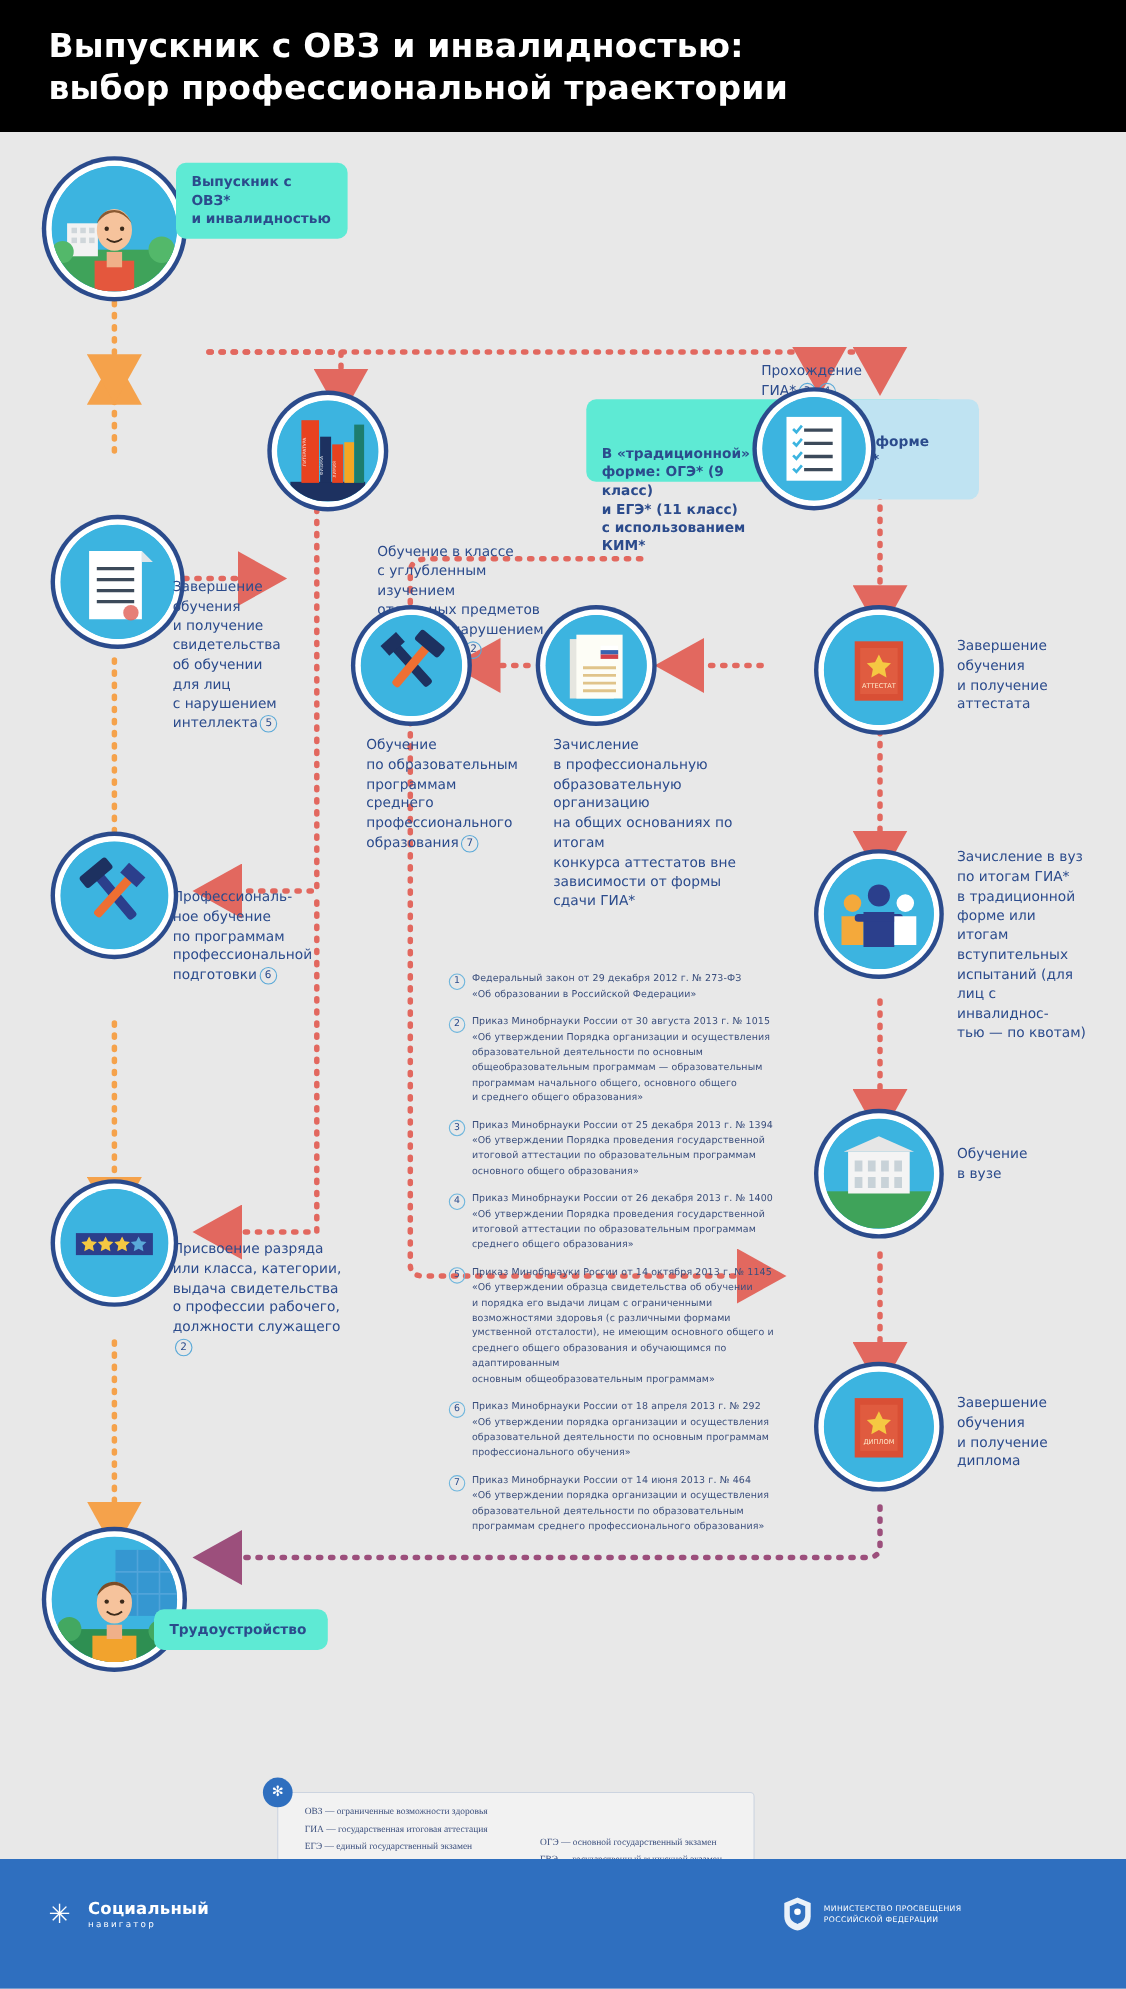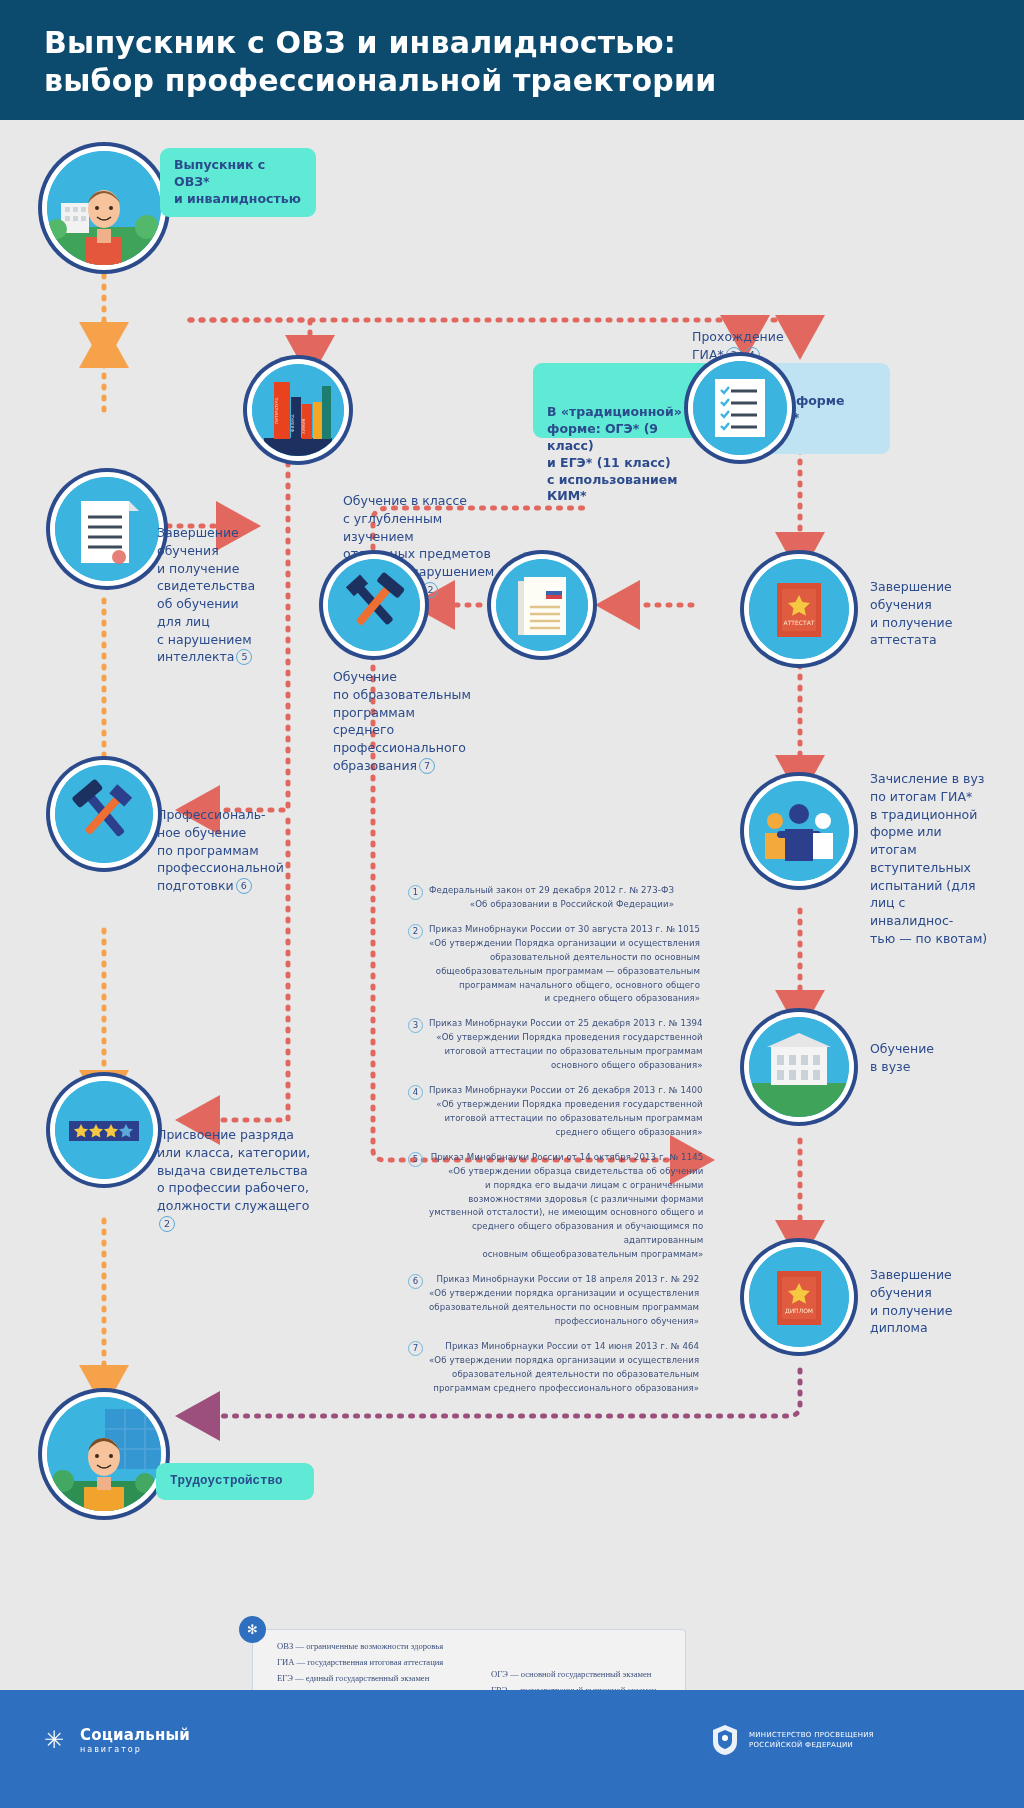--- a/index.html
+++ b/index.html
@@ -8,21 +8,21 @@
     width:1024px;height:1808px;
     background:#e8e8e8;
     font-family:"DejaVu Sans","Liberation Sans",sans-serif;
     position:relative;overflow:hidden;
   }
   .page{position:relative;width:1024px;height:1808px;}
 
   
   .header{
     position:absolute;left:0;top:0;width:1024px;height:120px;
-    background:#0c4a6e;
+    background:#000000;
   }
   .header-title{
     position:absolute;left:44px;top:24px;width:900px;
     color:#ffffff;font-size:30px;font-weight:bold;line-height:1.28;
     letter-spacing:.2px;
   }
 
   
   .canvas{position:absolute;left:0;top:120px;width:1024px;height:1570px;background:#e8e8e8;}
   svg.wires{position:absolute;left:0;top:0;width:1024px;height:1570px;pointer-events:none;}
@@ -61,21 +61,21 @@
 
   
   .notes{position:absolute;left:408px;top:764px;width:300px;}
   .note{position:relative;display:flex;gap:6px;margin-bottom:11px;}
   .note .nnum{
     flex:0 0 auto;width:13px;height:13px;line-height:12px;
     border:1px solid #6fb6dd;border-radius:50%;text-align:center;
     font-size:8.5px;color:#2b4b8c;margin-top:1px;
   }
   .note .ntxt{
-    color:#3b4f7d;font-size:8.6px;line-height:1.62;letter-spacing:.1px;text-align:right;
+    color:#3b4f7d;font-size:8.6px;line-height:1.62;letter-spacing:.1px;
   }
 
   
   .abbr{
     position:absolute;left:252px;top:1509px;width:432px;height:62px;
     background:#f2f2f2;border:1px solid #ccd4e0;border-radius:4px;
   }
   .abbr-dot{
     position:absolute;left:-14px;top:-14px;width:27px;height:27px;border-radius:50%;
     background:#2f6fbf;color:#fff;font-size:13px;text-align:center;line-height:27px;
@@ -350,20 +350,29 @@
             <rect x="50" y="36" width="16" height="4" fill="#d3414a"></rect>
           </g>
           <g stroke="#e0c48a" stroke-width="2.6">
             <line x1="34" y1="48" x2="64" y2="48"></line>
               <line x1="34" y1="55" x2="64" y2="55"></line>
             <line x1="34" y1="62" x2="64" y2="62"></line>
               <line x1="34" y1="69" x2="64" y2="69"></line>
           </g>
         </svg>
       </div>
+    </div>
+    <div class="plain" style="left:503px;top:548px;width:170px;">
+      <span style="white-space:pre-line;">Зачисление
+в профессиональную
+образовательную организацию
+на общих основаниях по итогам
+конкурса аттестатов вне
+зависимости от формы
+сдачи ГИА*</span>
     </div>
 
     <div class="node" style="left:46px;top:636px;width:116px;height:116px;">
       <div class="ring"></div>
         <div class="ring2"></div>
       <div class="disc">
         <svg viewBox="0 0 98 98" width="98" height="98">
           <circle cx="49" cy="49" r="49" fill="#3cb4e0"></circle>
           <g transform="rotate(-40 49 49)">
             <rect x="45" y="22" width="9" height="54" rx="3" fill="#2b3f8c"></rect>
@@ -508,21 +517,21 @@
           <rect x="37" y="90" width="40" height="24" fill="#f2a32d"></rect>
           <rect x="50" y="80" width="14" height="13" fill="#f0b089"></rect>
           <ellipse cx="57" cy="60" rx="16" ry="19" fill="#f6c39c"></ellipse>
           <path d="M41 54 q16-20 32 0 q-6-13-16-13 q-12 0-16 13z" fill="#7b4d27"></path>
           <circle cx="50" cy="59" r="2" fill="#3c2a1a"></circle>
           <circle cx="64" cy="59" r="2" fill="#3c2a1a"></circle>
           <path d="M50 68 q7 6 14 0" stroke="#3c2a1a" stroke-width="1.6" fill="none"></path>
         </svg>
       </div>
     </div>
-    <div class="chip" style="left:156px;top:1343px;width:130px;padding:10px 14px;font-family:Liberation Mono, monospace;">
+    <div class="chip" style="left:140px;top:1343px;width:130px;padding:10px 14px;">
       <span>Трудоустройство</span>
     </div>
 
     <div class="notes">
       <div class="note">
         <span class="nnum">1</span>
         <span class="ntxt" style="white-space:pre-line;">Федеральный закон от 29 декабря 2012 г. № 273-ФЗ
 «Об образовании в Российской Федерации»</span>
       </div>
       <div class="note">

